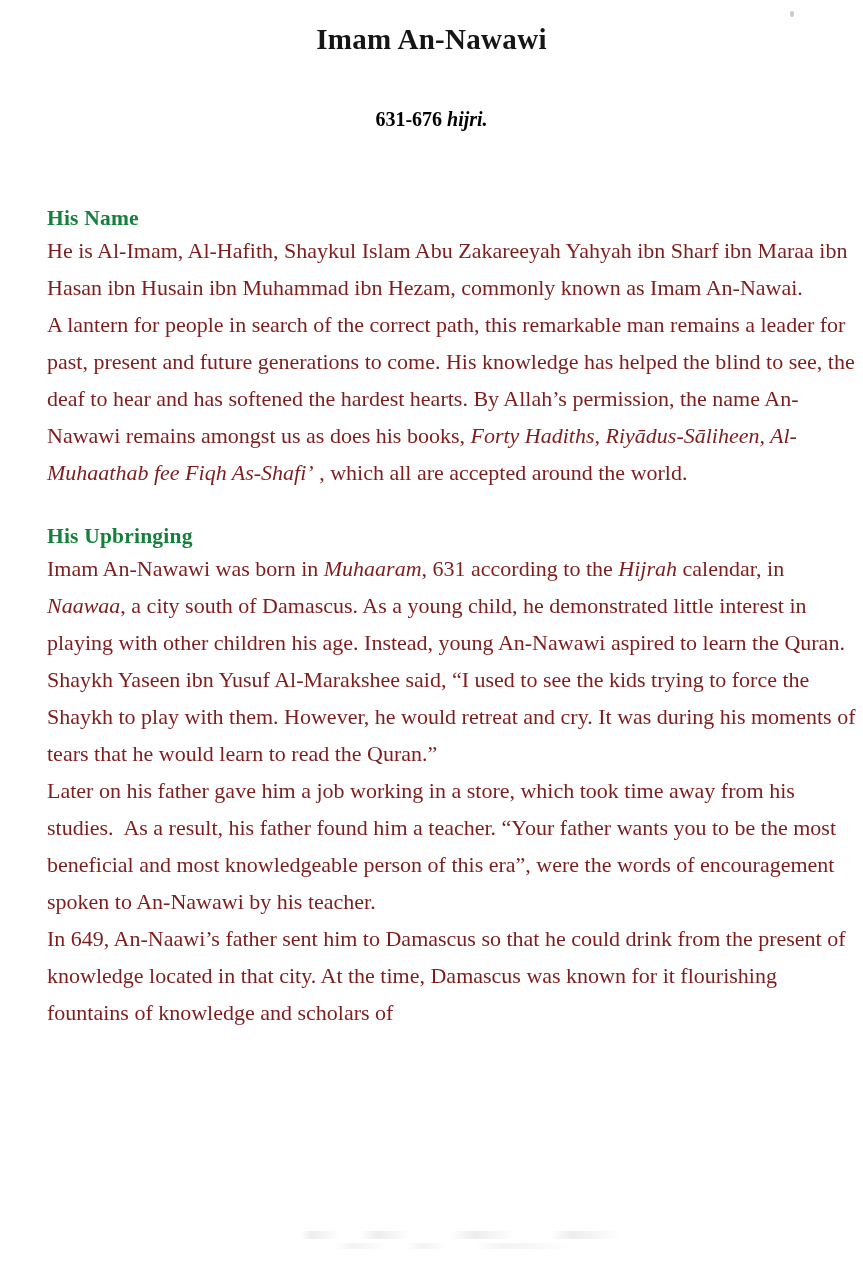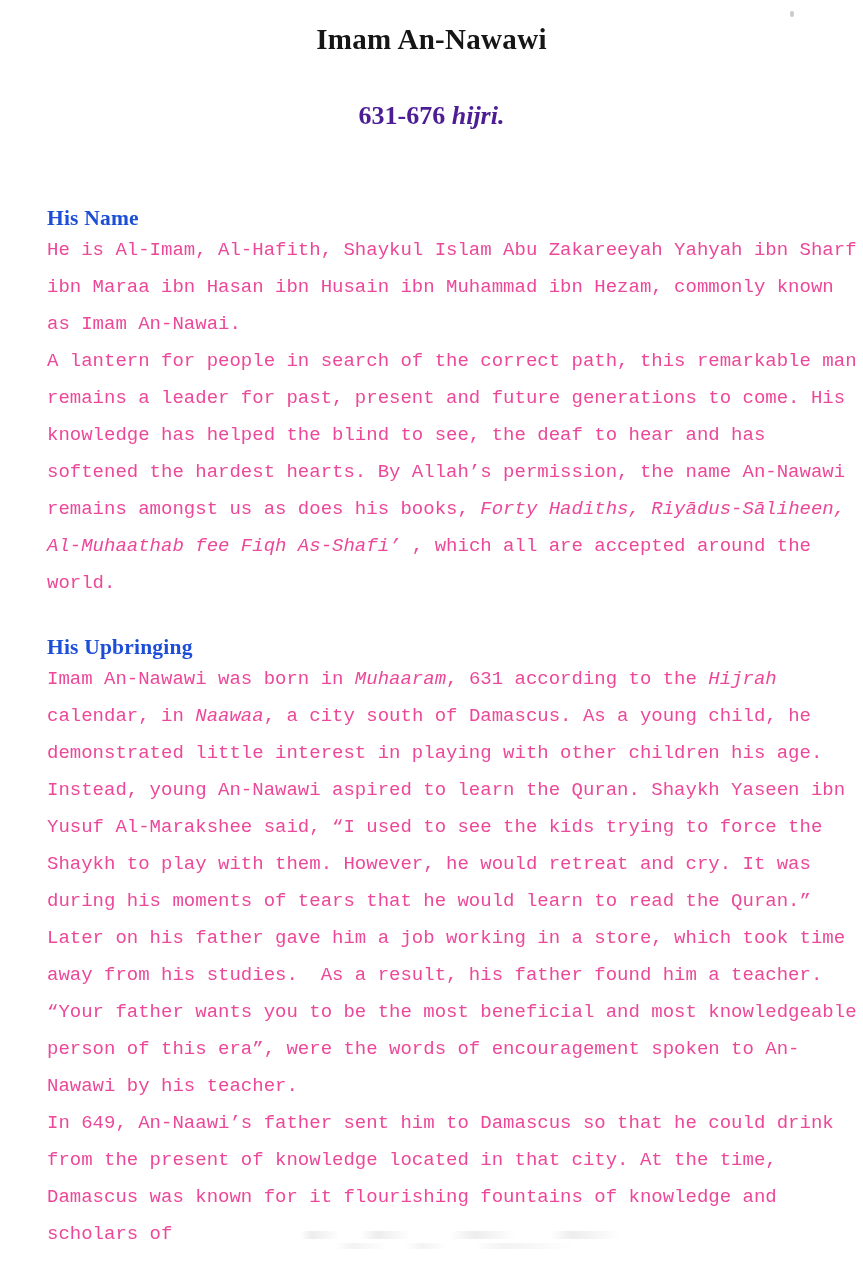--- a/index.html
+++ b/index.html
@@ -32,26 +32,26 @@
   .doc-title {
     font-size: 29px;
     font-weight: bold;
     letter-spacing: 0.3px;
     line-height: 1.2;
     margin: 0;
     color: #161616;
   }
 
   .doc-subtitle {
-    font-size: 26px;
+    font-size: 20px;
     font-weight: bold;
     line-height: 1.2;
-    margin: 5px;
+    margin: 12px;
     padding-top: 38px;
-    color: #4c1d95;
+    color: #000000;
   }
 
   .doc-subtitle .num {
     font-style: normal;
   }
 
   .doc-subtitle .term {
     font-style: italic;
   }
 
@@ -61,35 +61,34 @@
     left: 47px;
     top: 205px;
     width: 816px;
   }
 
   .section-heading {
     font-size: 21.5px;
     font-weight: bold;
     line-height: 1.25;
     margin: 0;
-    color: #1d4ed8;
+    color: #15803d;
     letter-spacing: 0.2px;
   }
 
   .heading-name   { margin-top: 0px; }
   .heading-upbringing { margin-top: 32px; }
 
   p.para {
-    font-size: 19px;
+    font-size: 22px;
     line-height: 37px;
     margin: 0;
-    color: #ec4899;
+    color: #7f1d1d;
     text-align: left;
     white-space: pre-wrap;
-    font-family: Liberation Mono, monospace;
   }
 
   .para-name-1      { margin-top: 30px; }
   .para-name-2      { margin-top: 27px; }
   .para-upbringing-1{ margin-top: 28px; }
   .para-upbringing-2{ margin-top: 27px; }
   .para-upbringing-3{ margin-top: 27px; }
 
   .para .it { font-style: italic; }
 

